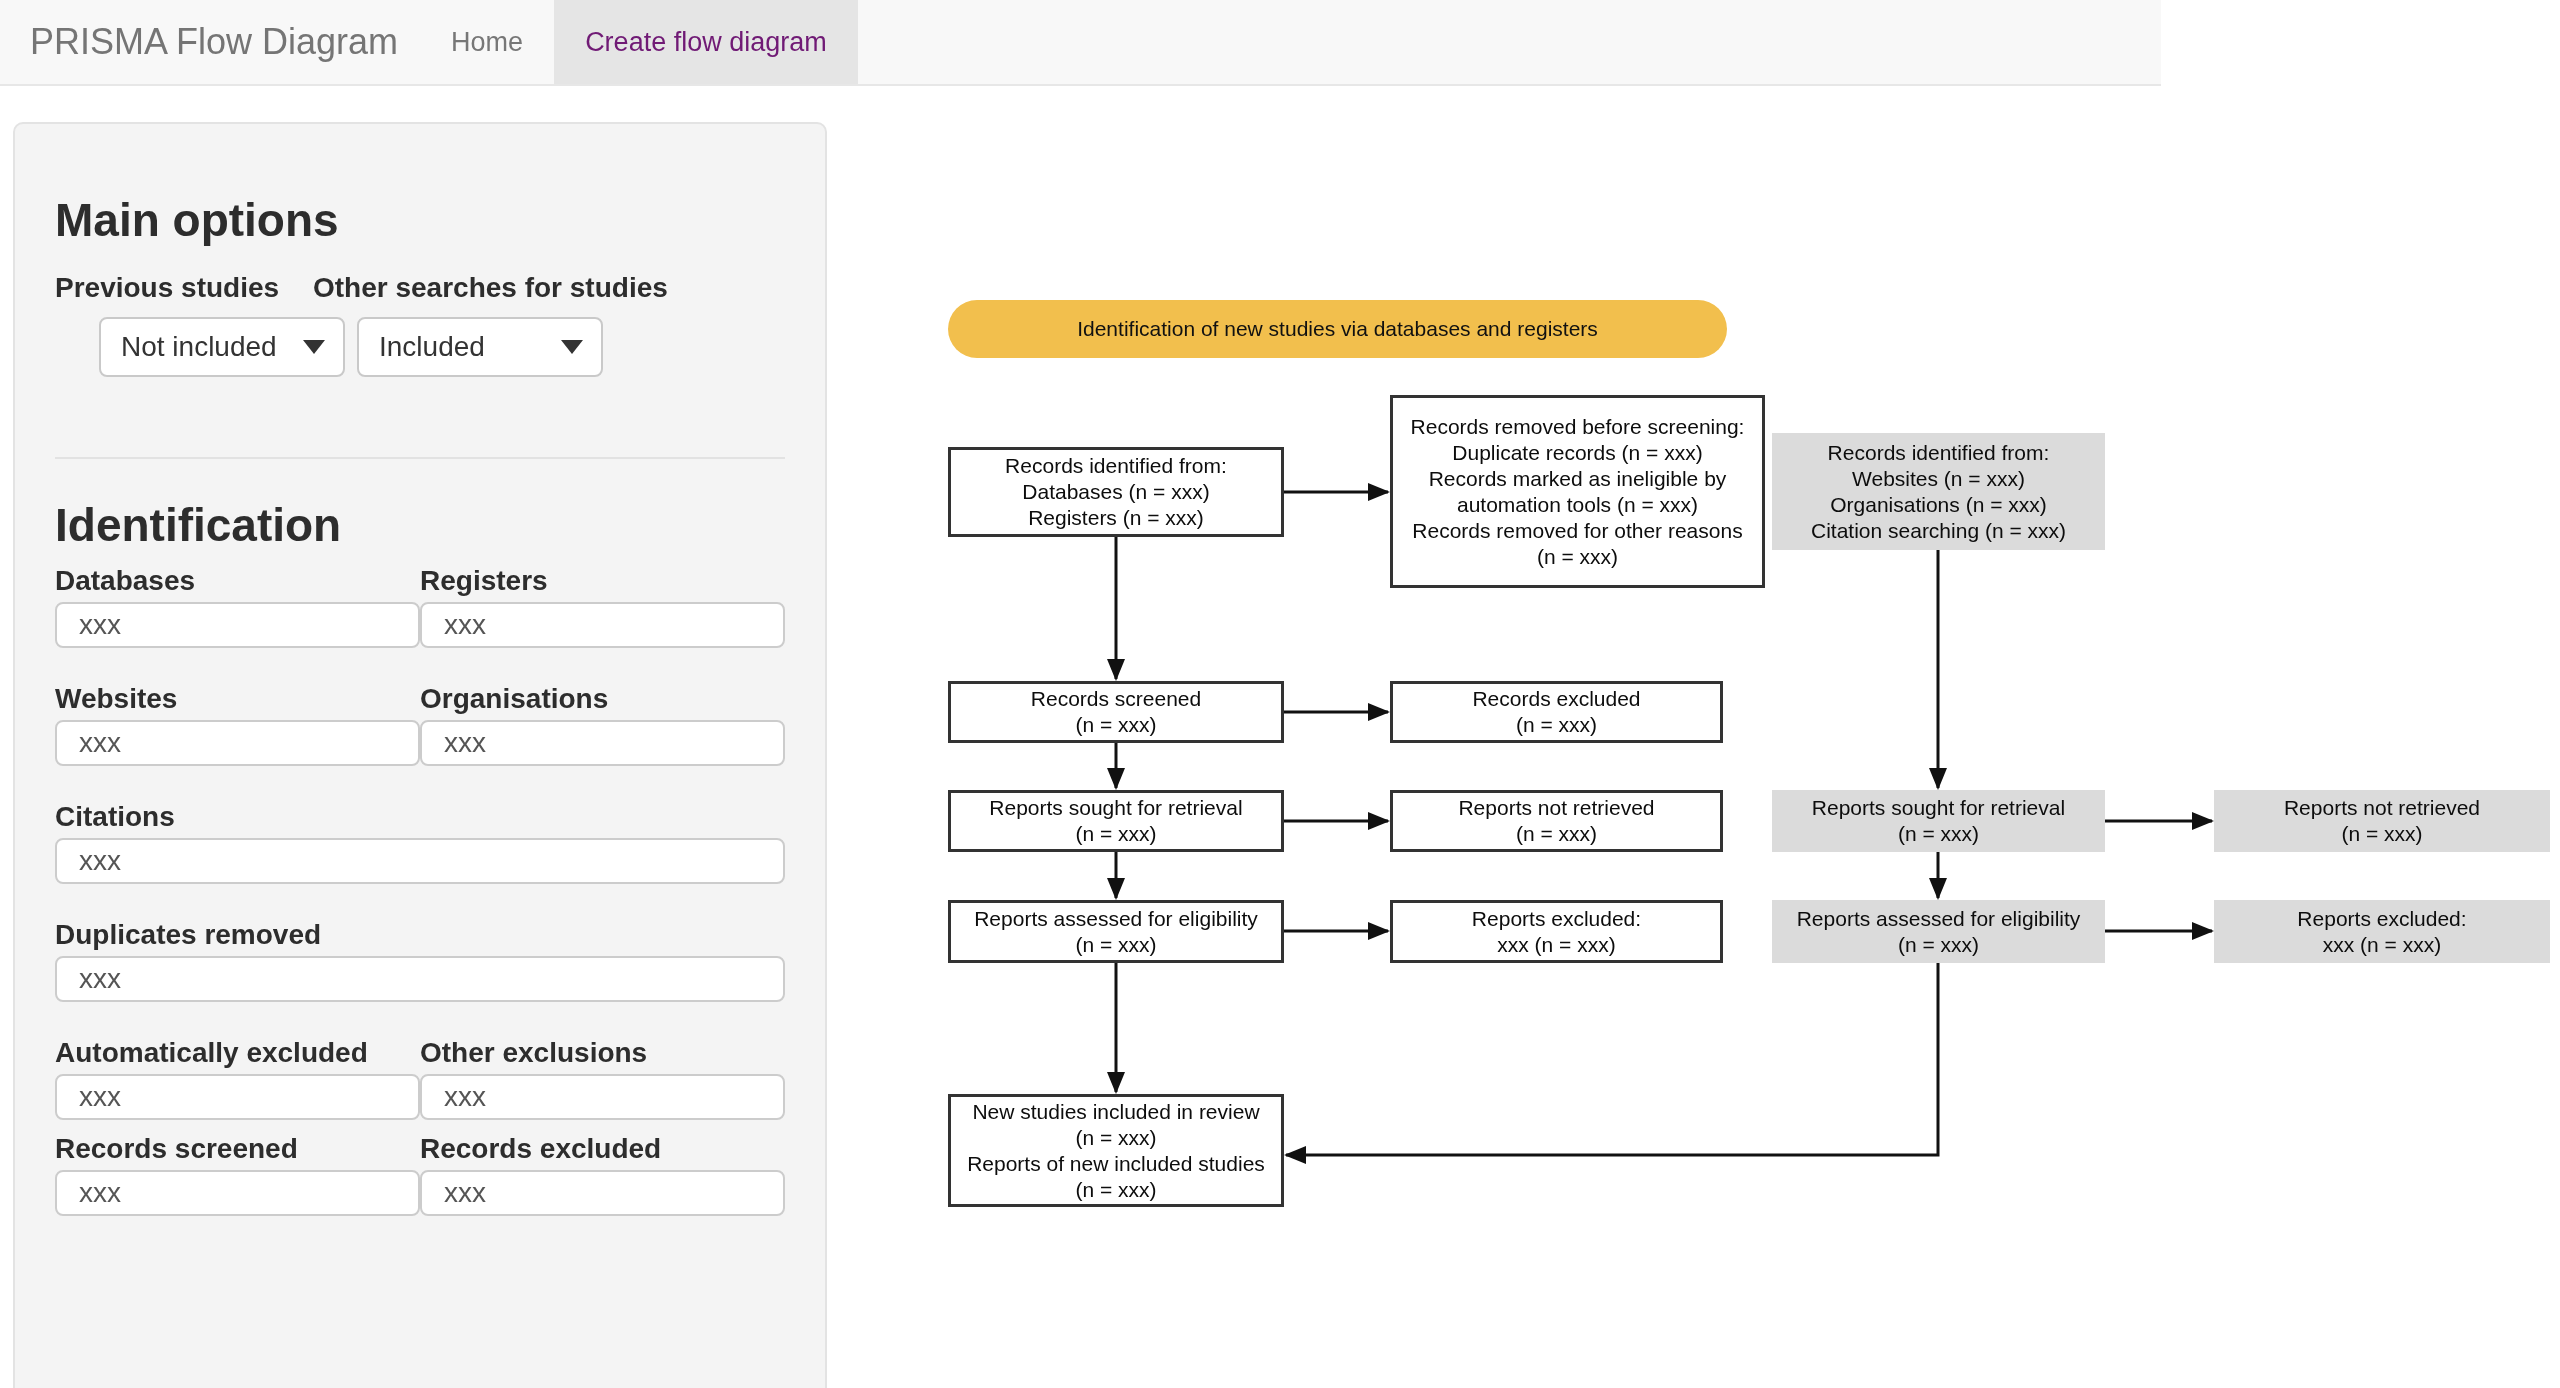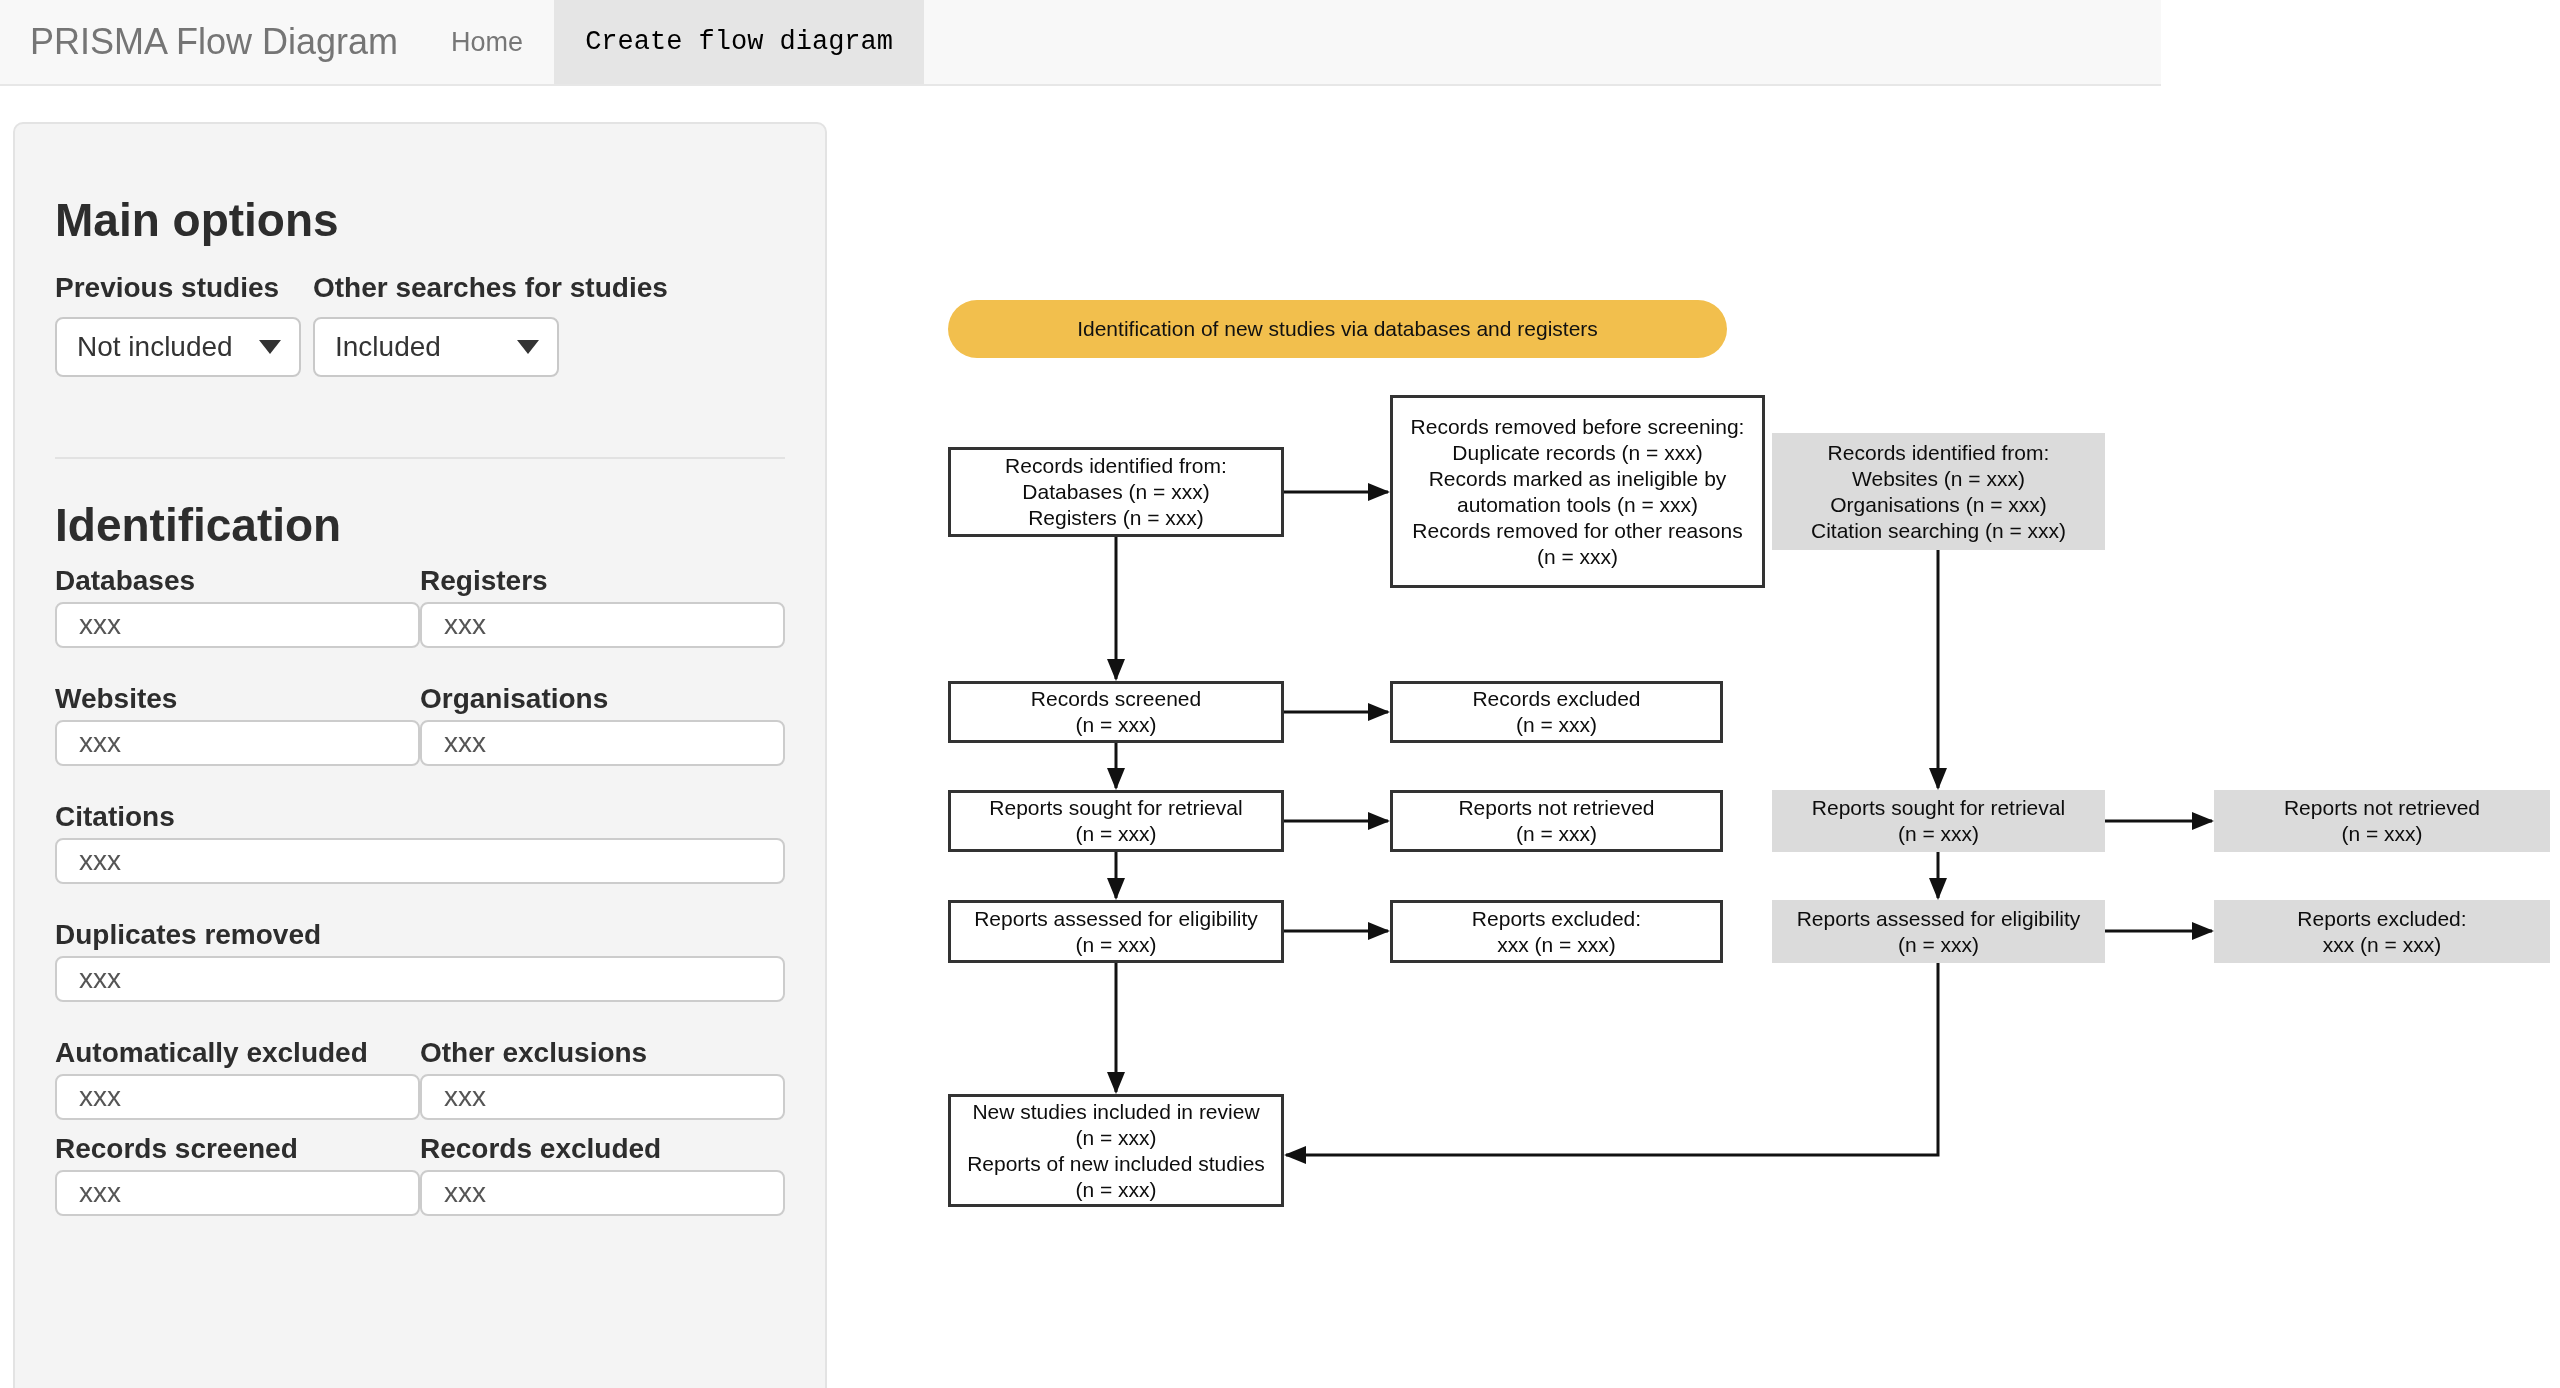--- a/index.html
+++ b/index.html
@@ -4,36 +4,36 @@
 <style>
   html,body{margin:0;padding:0;width:2560px;height:1388px;overflow:hidden;background:#fff;
     font-family:"Liberation Sans", sans-serif;}
   *{box-sizing:border-box;}
 
   
   .navbar{position:absolute;top:0;left:0;width:2161px;height:86px;background:#f8f8f8;
     border-bottom:2px solid #e7e7e7;display:flex;align-items:stretch;}
   .brand{display:flex;align-items:center;padding:0 22px 0 30px;font-size:36px;color:#757575;}
   .nav-item{display:flex;align-items:center;padding:0 31px;font-size:27px;color:#777;cursor:pointer;}
-  .nav-item.active{background:#e5e5e5;color:#000000;font-family:Liberation Mono, monospace;}
+  .nav-item.active{background:#e5e5e5;color:#701a75;}
 
   
   .well{position:absolute;left:13px;top:122px;width:814px;height:1600px;background:#f4f4f4;
     border:2px solid #e3e3e3;border-radius:10px;padding:36px 40px;}
   .section-title{font-size:46px;font-weight:bold;color:#2d2d2d;margin:0;line-height:53px;}
   #main-options-title{margin-top:34px;}
   #identification-title{margin-top:40px;}
   #screening-title{margin-top:68px;}
   .mo-row{display:flex;gap:12px;margin-top:26px;}
   .mo-field{width:246px;}
   .field-label{display:block;font-size:28px;line-height:30px;font-weight:bold;color:#2d2d2d;
     margin-bottom:14px;white-space:nowrap;}
   .selectbox{height:60px;background:#fff;border:2px solid #c9c9c9;border-radius:8px;display:flex;
     align-items:center;justify-content:space-between;padding:0 18px 0 20px;font-size:28px;color:#333;
-    cursor:pointer;width:246px;}
+    cursor:pointer;width:246px;margin-left:44px;}
   .caret{width:0;height:0;border-left:11px solid transparent;border-right:11px solid transparent;
     border-top:14px solid #333;margin-left:10px;}
   hr.divider{border:none;border-top:2px solid #e2e2e2;margin:80px 0 0 0;}
   .form-row{display:grid;grid-template-columns:1fr 1fr;margin-top:36px;}
   .form-row.first{margin-top:14px;}
   .form-row.single{grid-template-columns:1fr;}
   .fgroup .field-label{margin-bottom:6px;}
   .text-input{width:100%;height:46px;background:#fff;border:2px solid #cccccc;border-radius:8px;
     padding:0 22px;font-size:28px;color:#555;font-family:"Liberation Sans", sans-serif;outline:none;}
 

